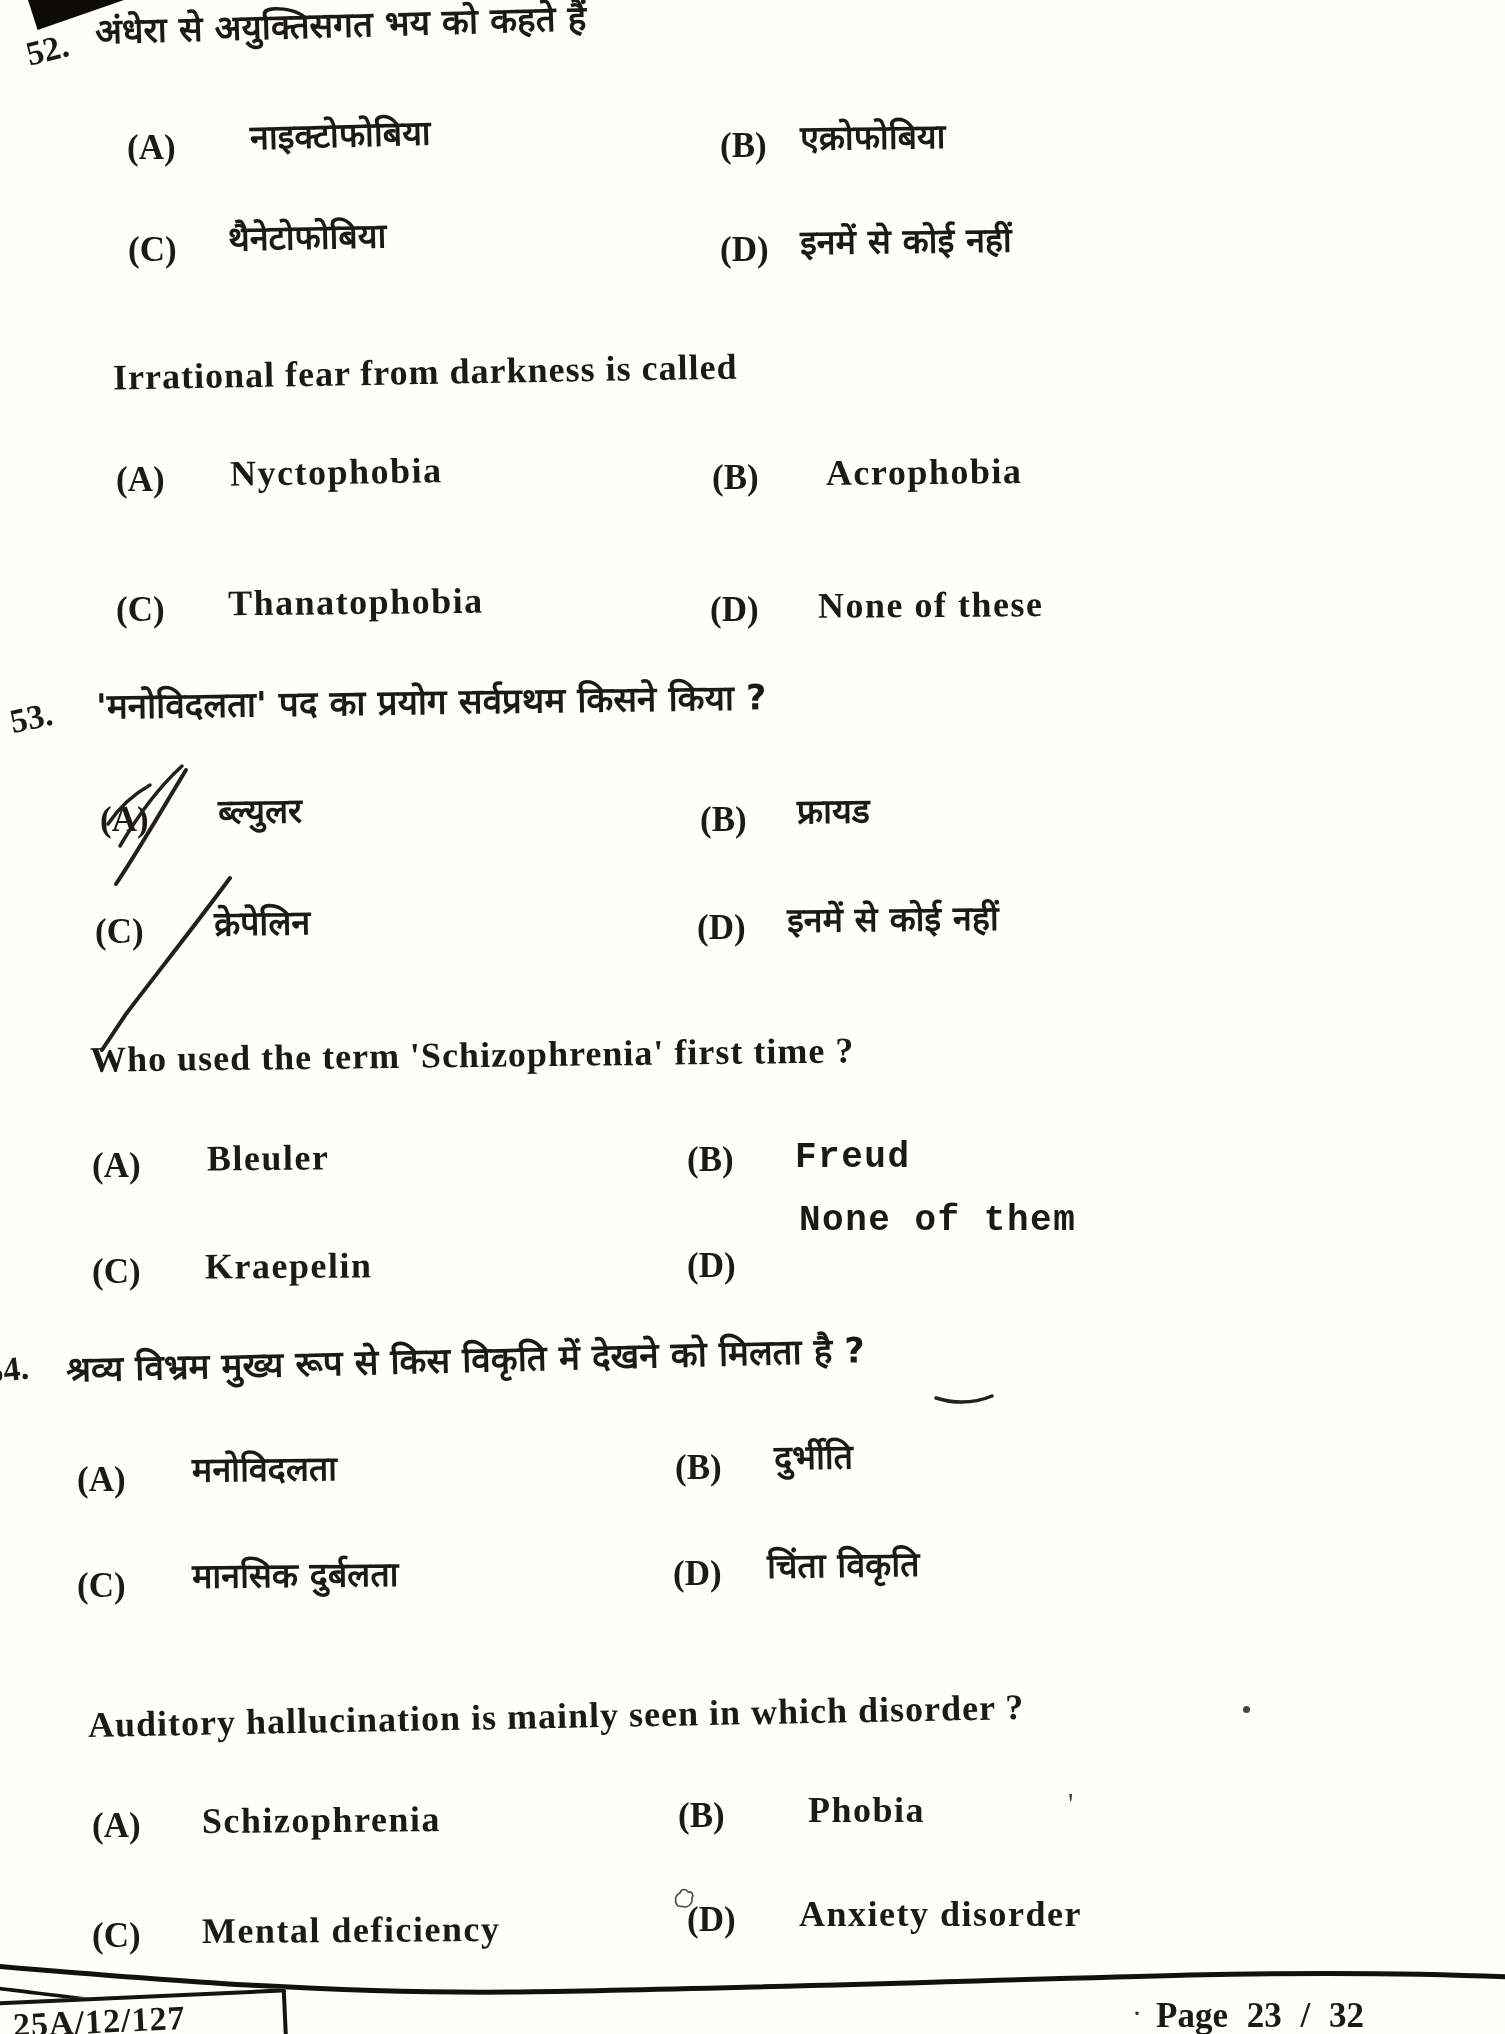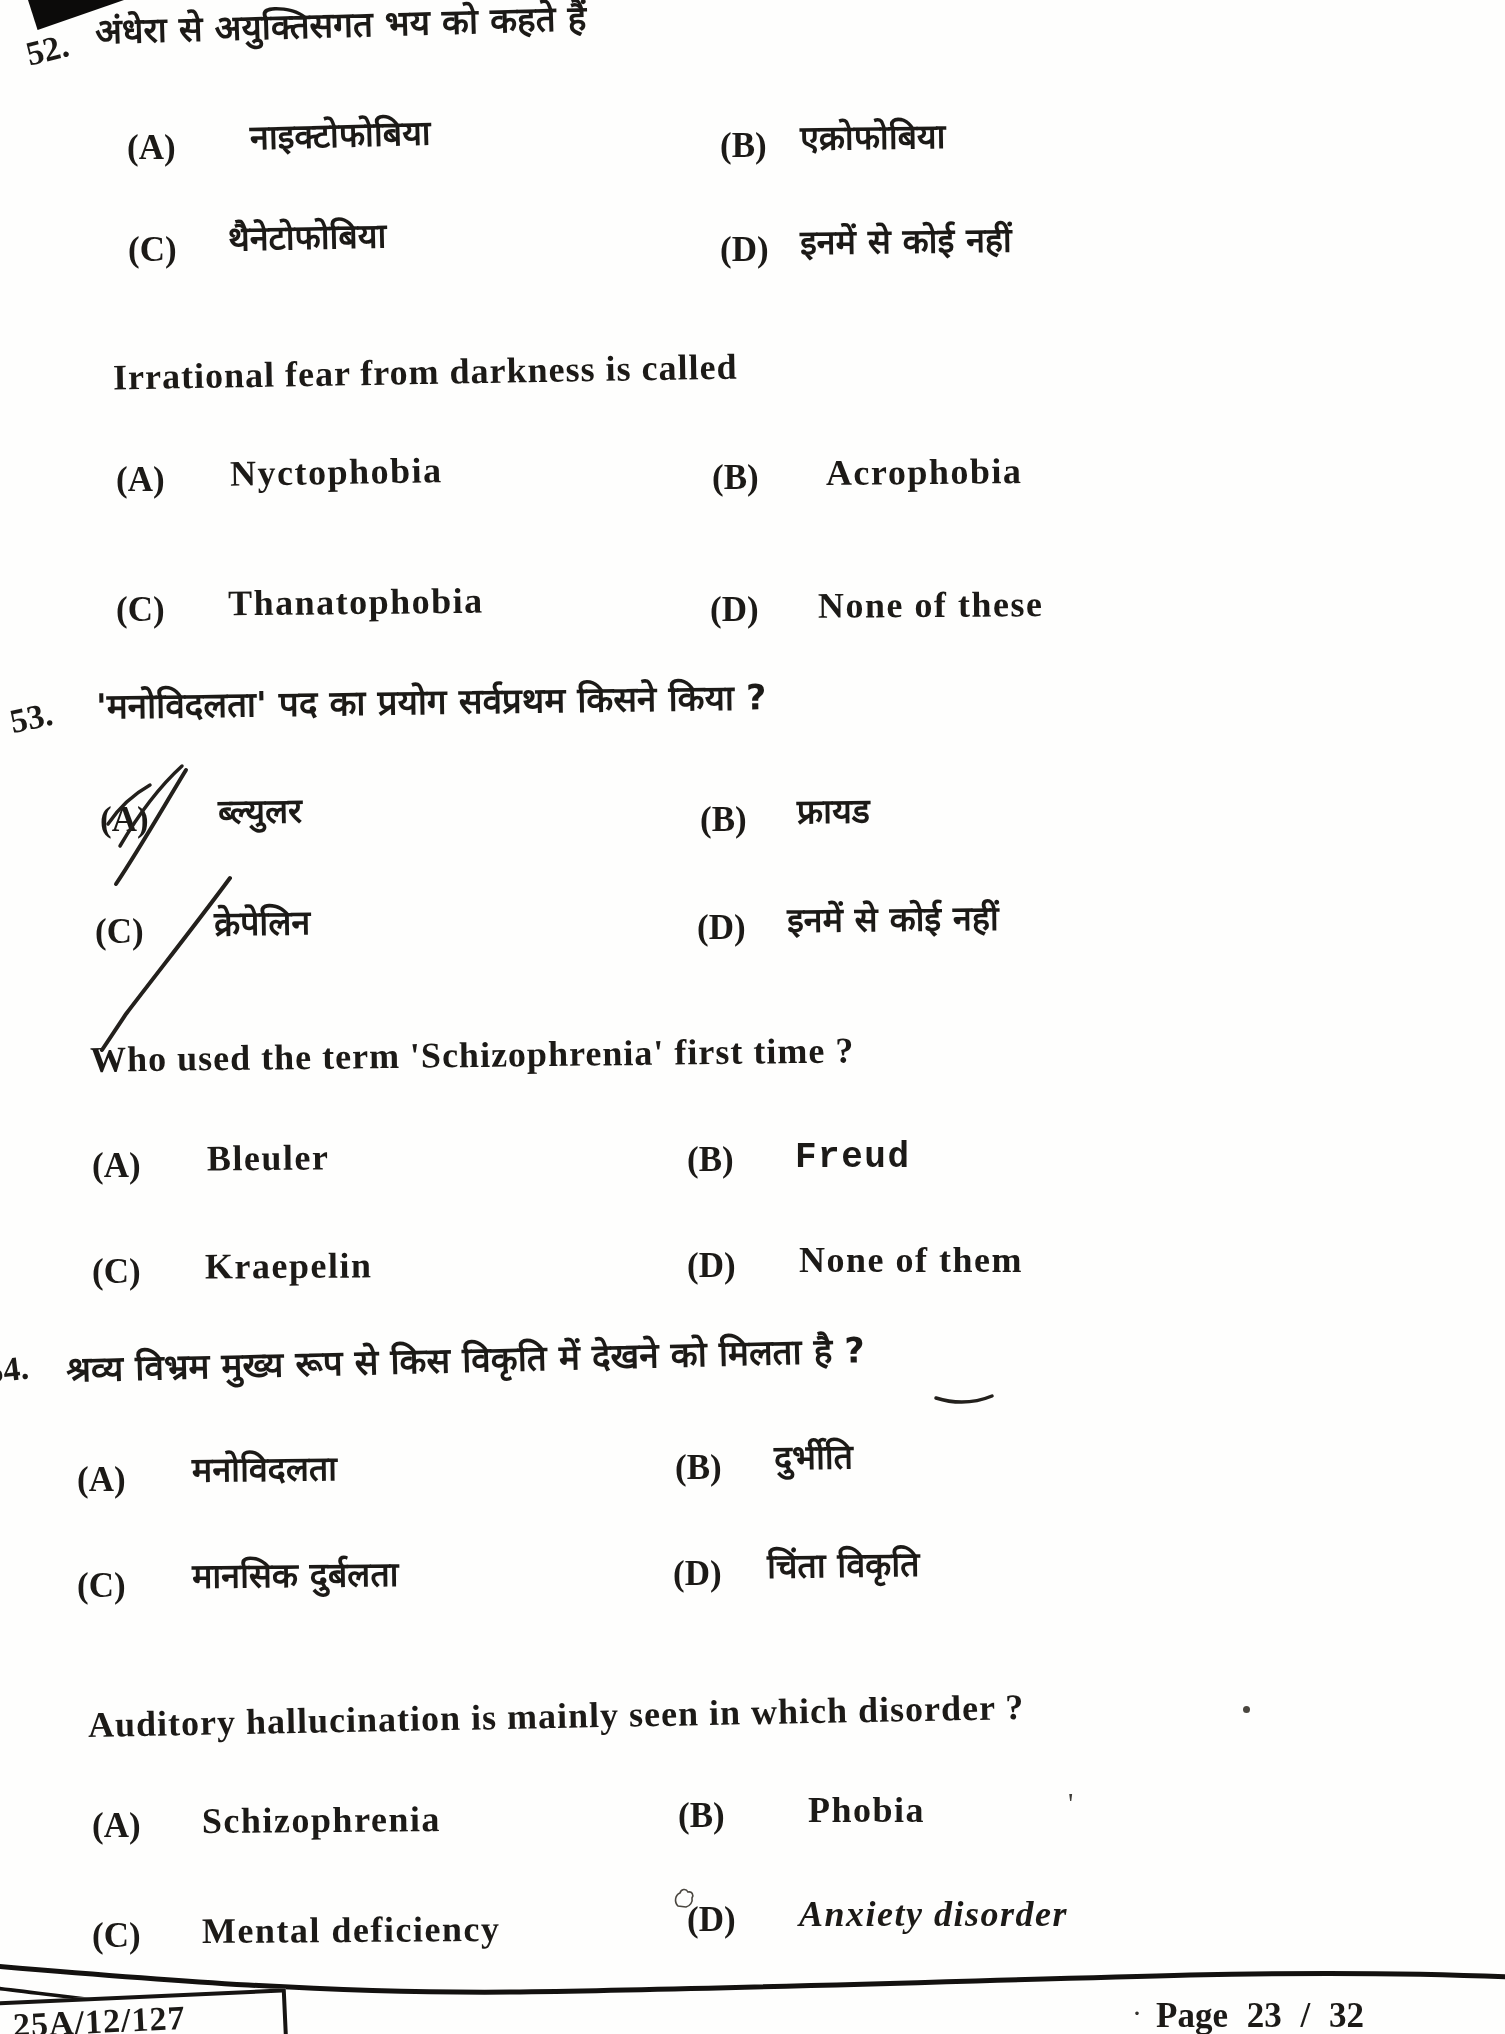--- a/index.html
+++ b/index.html
@@ -88,21 +88,21 @@
 
   <div class="abs en qen" style="left:90px;top:1035px;transform:rotate(-0.7deg);">Who used the term 'Schizophrenia' first time ?</div>
 
   <div class="abs letter" style="left:92px;top:1146px;">(A)</div>
   <div class="abs en oen" style="left:207px;top:1138px;transform:rotate(-0.5deg);">Bleuler</div>
   <div class="abs letter" style="left:687px;top:1140px;">(B)</div>
   <div class="abs en oen" style="left:795px;top:1137px;font-family:Liberation Mono, monospace;">Freud</div>
   <div class="abs letter" style="left:92px;top:1252px;">(C)</div>
   <div class="abs en oen" style="left:205px;top:1246px;transform:rotate(-0.4deg);">Kraepelin</div>
   <div class="abs letter" style="left:687px;top:1246px;">(D)</div>
-  <div class="abs en oen" style="left:799px;top:1240px;">None of them</div>
+  <div class="abs en oen" style="left:799px;top:1200px;font-family:Liberation Mono, monospace;">None of them</div>
 </div>
 
 <div>
   <div class="abs qnum" style="left:-14px;top:1350px;transform:rotate(-7deg);">54.</div>
   <div class="abs hi qhi" style="left:66px;top:1340px;transform:rotate(-1.4deg);">श्रव्य विभ्रम मुख्य रूप से किस विकृति में देखने को मिलता है ?</div>
 
   <div class="abs letter" style="left:77px;top:1460px;">(A)</div>
   <div class="abs hi ohi" style="left:192px;top:1450px;transform:rotate(-0.6deg);">मनोविदलता</div>
   <div class="abs letter" style="left:675px;top:1448px;">(B)</div>
   <div class="abs hi ohi" style="left:774px;top:1438px;transform:rotate(-1deg);">दुर्भीति</div>
@@ -113,21 +113,21 @@
 
   <div class="abs en qen" style="left:88px;top:1696px;transform:rotate(-1.1deg);">Auditory hallucination is mainly seen in which disorder ?</div>
 
   <div class="abs letter" style="left:92px;top:1806px;">(A)</div>
   <div class="abs en oen" style="left:202px;top:1800px;transform:rotate(-0.5deg);">Schizophrenia</div>
   <div class="abs letter" style="left:678px;top:1796px;">(B)</div>
   <div class="abs en oen" style="left:808px;top:1790px;">Phobia</div>
   <div class="abs letter" style="left:92px;top:1916px;">(C)</div>
   <div class="abs en oen" style="left:202px;top:1910px;transform:rotate(-0.4deg);">Mental deficiency</div>
   <div class="abs letter" style="left:687px;top:1900px;">(D)</div>
-  <div class="abs en oen" style="left:799px;top:1894px;font-style:italic;">Anxiety disorder</div>
+  <div class="abs en oen" style="left:799px;top:1894px;">Anxiety disorder</div>
 </div>
 
 <div class="speck" style="left:1243px;top:1706px;width:7px;height:7px;"></div>
 <div class="stray" style="left:1068px;top:1786px;">'</div>
 
 <svg class="overlay" width="1505" height="2034" viewBox="0 0 1505 2034">
 
   <path d="M 186,770 C 164,806 140,848 116,884" fill="none" stroke="#23201c" stroke-width="4" stroke-linecap="round"></path>
   <path d="M 120,846 C 140,812 160,786 182,766" fill="none" stroke="#23201c" stroke-width="3.5" stroke-linecap="round"></path>
   <path d="M 108,824 C 120,806 134,794 150,785" fill="none" stroke="#23201c" stroke-width="3.5" stroke-linecap="round"></path>

